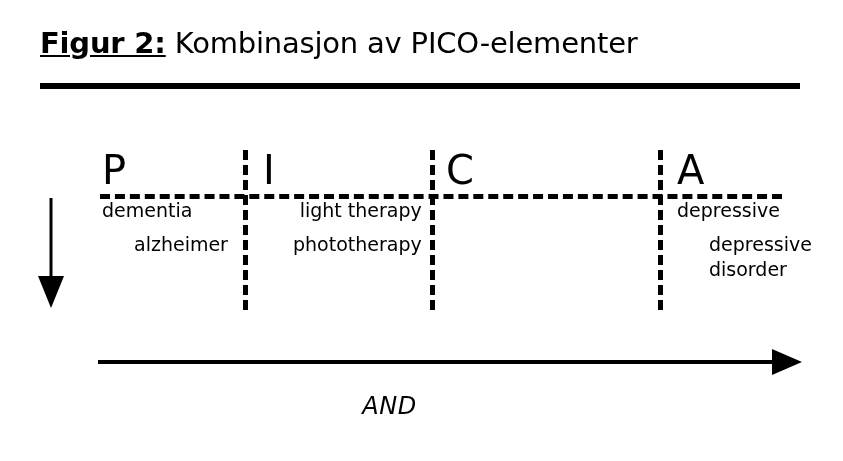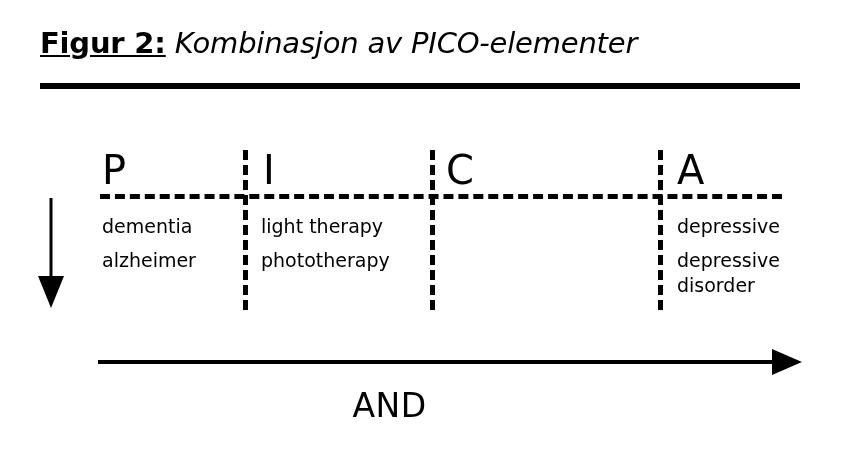--- a/index.html
+++ b/index.html
@@ -26,21 +26,20 @@
     line-height: 38px;
     white-space: nowrap;
     letter-spacing: -0.2px;
   }
   #figure-title .label {
     font-weight: bold;
     text-decoration: underline;
   }
   #figure-title .caption {
     font-weight: normal;
-    font-style: italic;
   }
   #title-rule {
     position: absolute;
     left: 40px;
     top: 83px;
     width: 760px;
     height: 6px;
     background: #000000;
   }
 
@@ -59,30 +58,31 @@
     font-size: 40px;
     line-height: 40px;
     font-weight: normal;
     top: 150px;
     letter-spacing: 0px;
   }
 
   
   .col-terms {
     position: absolute;
-    top: 214px;
+    top: 198px;
     font-size: 19px;
     line-height: 25px;
   }
   .col-terms .term {
     margin: 0 0 9px 0;
     white-space: pre-line;
   }
   .col-terms .term:last-child {
     margin-bottom: 0;
+    margin-left: 32px;
   }
 
   
   #header-dash {
     position: absolute;
     left: 100px;
     top: 194px;
     width: 682px;
     height: 0;
     border-top: 5px solid #000;
@@ -114,23 +114,24 @@
     width: 710px;
     height: 32px;
   }
 
   #and-label {
     position: absolute;
     top: 386px;
     left: 0;
     width: 793px;
     text-align: center;
-    font-size: 33px;
+    font-size: 24px;
     line-height: 40px;
     letter-spacing: 0.5px;
+    font-style: italic;
   }
   #and-label .and-inner {
     position: relative;
     left: -7px;
   }
 </style>
 </head>
 <body>
 
 <div id="figure-title">
@@ -154,21 +155,21 @@
 
   <div class="v-dash" style="left:243px;"></div>
   <div class="v-dash" style="left:430px;"></div>
   <div class="v-dash" style="left:658px;"></div>
 
   <div class="col-terms" style="left:102px;">
     <div class="term">dementia</div>
     <div class="term">alzheimer</div>
   </div>
 
-  <div class="col-terms" style="left:261px;">
+  <div class="col-terms" style="left:261px;text-align:right;">
     <div class="term">light therapy</div>
     <div class="term">phototherapy</div>
   </div>
 
   <div class="col-terms" style="left:446px;">
   </div>
 
   <div class="col-terms" style="left:677px;">
     <div class="term">depressive</div>
     <div class="term">depressive

